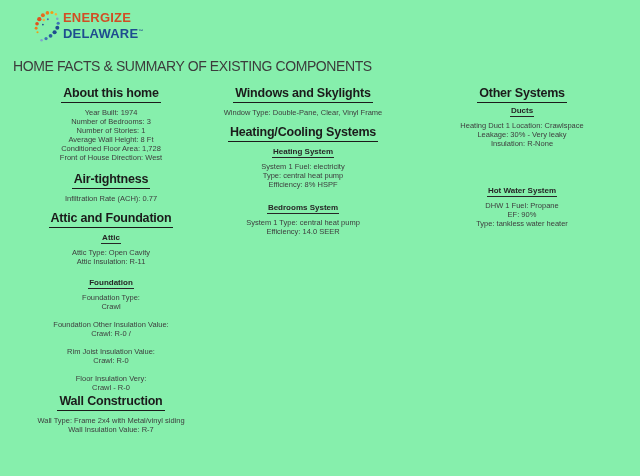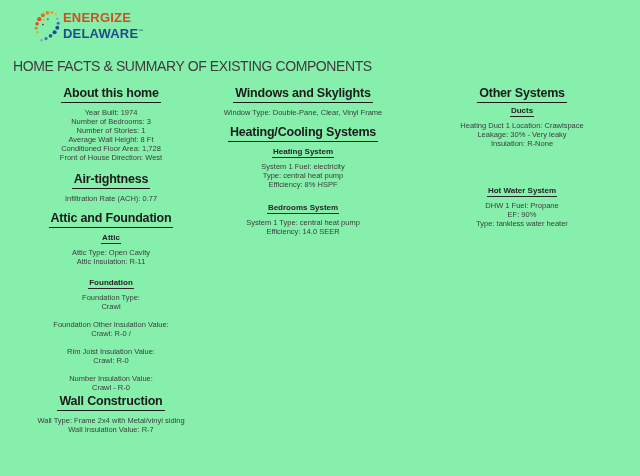--- a/index.html
+++ b/index.html
@@ -113,21 +113,21 @@
     </div>
     <div class="group mt9">
       <div class="line">Foundation Other Insulation Value:</div>
       <div class="line">Crawl: R-0 /</div>
     </div>
     <div class="group mt9">
       <div class="line">Rim Joist Insulation Value:</div>
       <div class="line">Crawl: R-0</div>
     </div>
     <div class="group mt9">
-      <div class="line">Number Insulation Value:</div>
+      <div class="line">Floor Insulation Very:</div>
       <div class="line">Crawl - R-0</div>
     </div>
 
     <div class="sec-h mt2"><span>Wall Construction</span></div>
     <div class="line">Wall Type: Frame 2x4 with Metal/vinyl siding</div>
     <div class="line">Wall Insulation Value: R-7</div>
   </div>
 
   <div class="col col-mid">
 

